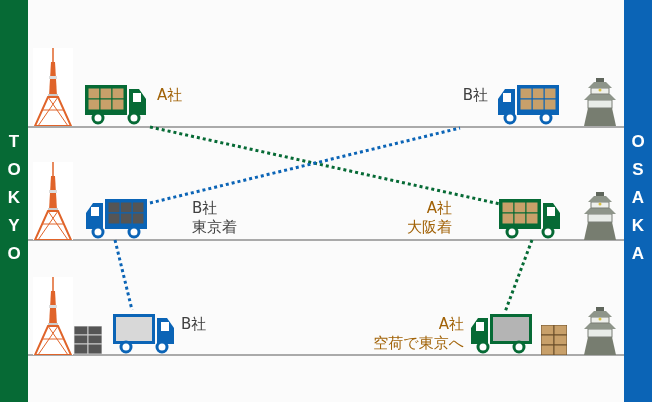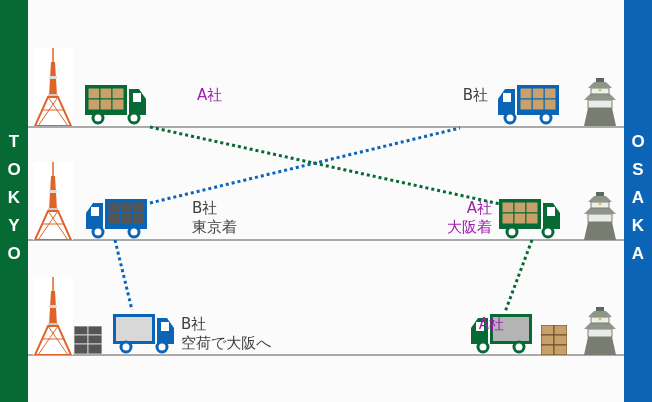--- a/index.html
+++ b/index.html
@@ -5,21 +5,21 @@
   html, body { margin:0; padding:0; }
   body { width:652px; height:402px; position:relative; background:#fbfbfb; overflow:hidden;
          font-family:"DejaVu Sans", sans-serif; }
   .bar { position:absolute; top:0; width:28px; height:402px; }
   .bar-left { left:0; background:#066a35; }
   .bar-right { left:624px; background:#0b64b6; }
   .bar-letters { position:absolute; left:0; width:28px; display:flex; flex-direction:column; align-items:center;
                  color:#fff; font-family:"Liberation Sans", sans-serif; font-weight:bold; font-size:17px; line-height:28px; }
   .ground { position:absolute; left:28px; width:596px; height:2px; background:#aaaaaa; }
   .lbl { position:absolute; font-size:15px; line-height:19px; white-space:nowrap; }
-  .g { color:#a21caf;margin-left:40px; } .b { color:#404040; }
+  .g { color:#a16207; } .b { color:#404040; }
   .r { text-align:right; }
   svg.ov { position:absolute; left:0; top:0; }
   .icon { position:absolute; }
 </style>
 </head>
 <body>
 
 <div class="bar bar-left">
   <div class="bar-letters" style="top:128px;">
     <span>T</span>
@@ -202,35 +202,35 @@
 <svg class="icon" style="left:113px;top:312px;" width="62" height="42" viewBox="0 0 62 42">
   <rect x="0" y="2" width="42" height="30" fill="#0b64b6"></rect>
   <rect x="3" y="5" width="36" height="24" fill="#d8d8d8"></rect>
   <path d="M44,6 L54,6 L61,16 L61,32 L44,32 Z" fill="#0b64b6"></path>
   <rect x="48" y="10" width="8" height="9" fill="#fff"></rect>
   <circle cx="13" cy="35" r="5" fill="#fff" stroke="#0b64b6" stroke-width="3"></circle>
   <circle cx="49" cy="35" r="5" fill="#fff" stroke="#0b64b6" stroke-width="3"></circle>
 </svg>
 <div class="lbl b" style="left:181px;top:315px;">
   <div>B社</div>
-  <div>空荷で大阪へ</div>
 </div>
 
 <svg class="icon" style="left:470px;top:312px;" width="62" height="42" viewBox="0 0 62 42">
   <g transform="translate(62,0) scale(-1,1)">
     <rect x="0" y="2" width="42" height="30" fill="#066a35"></rect>
     <rect x="3" y="5" width="36" height="24" fill="#b4b4b4"></rect>
     <path d="M44,6 L54,6 L61,16 L61,32 L44,32 Z" fill="#066a35"></path>
     <rect x="48" y="10" width="8" height="9" fill="#fff"></rect>
     <circle cx="13" cy="35" r="5" fill="#fff" stroke="#066a35" stroke-width="3"></circle>
     <circle cx="49" cy="35" r="5" fill="#fff" stroke="#066a35" stroke-width="3"></circle>
   </g>
 </svg>
 <div class="lbl g r" style="left:350px;top:315px;width:114px;">
   <div>A社</div>
+  <div>空荷で東京へ</div>
 </div>
 
 <svg class="icon" style="left:541px;top:325px;" width="26" height="30" viewBox="0 0 26 30">
   <g fill="#c8a06a" stroke="#6b4e2a" stroke-width="1">
     <rect x="0" y="0" width="13" height="10"></rect>
       <rect x="13" y="0" width="13" height="10"></rect>
     <rect x="0" y="10" width="13" height="10"></rect>
       <rect x="13" y="10" width="13" height="10"></rect>
     <rect x="0" y="20" width="13" height="10"></rect>
       <rect x="13" y="20" width="13" height="10"></rect>

